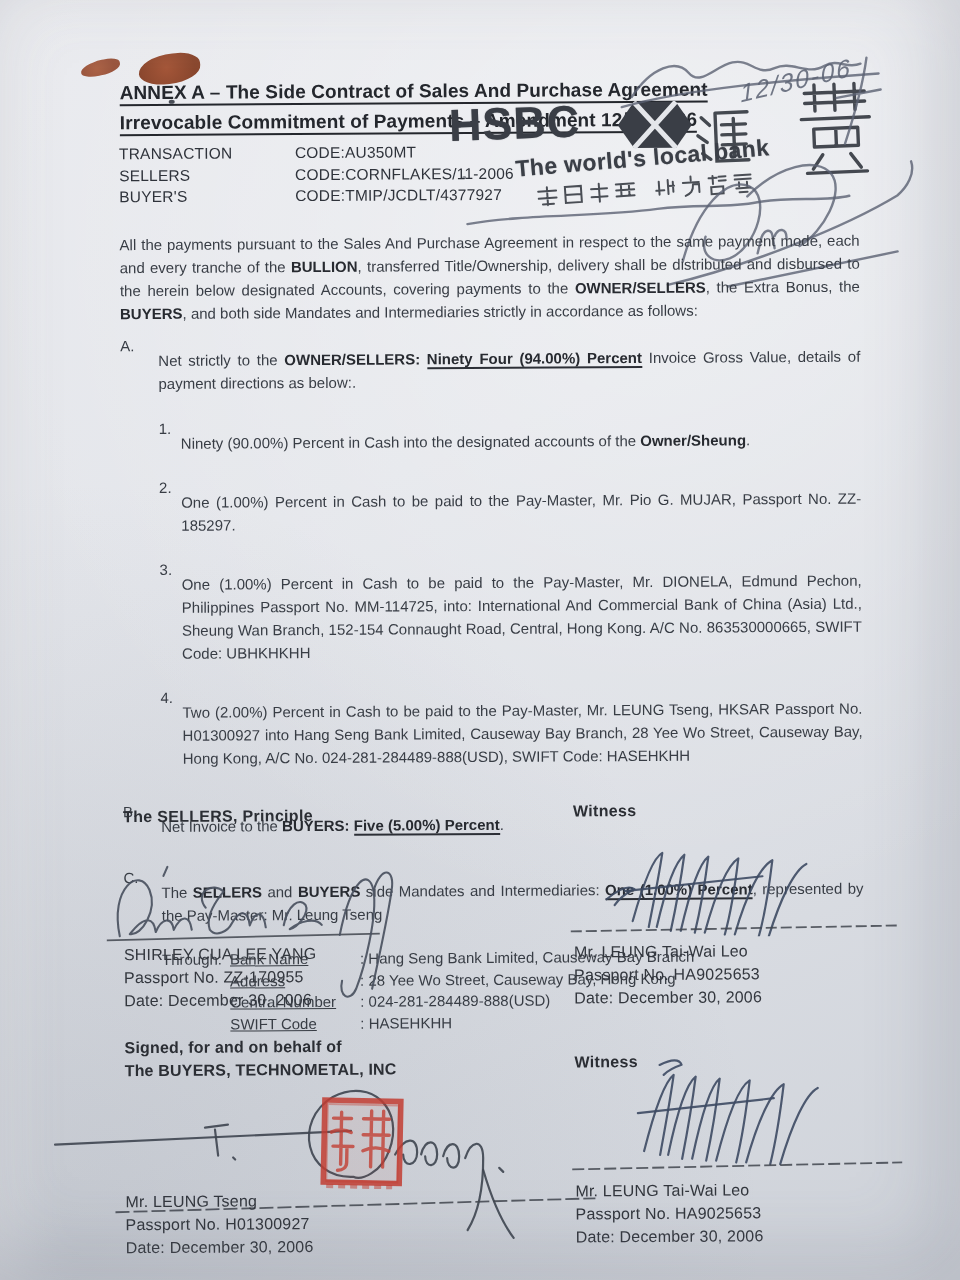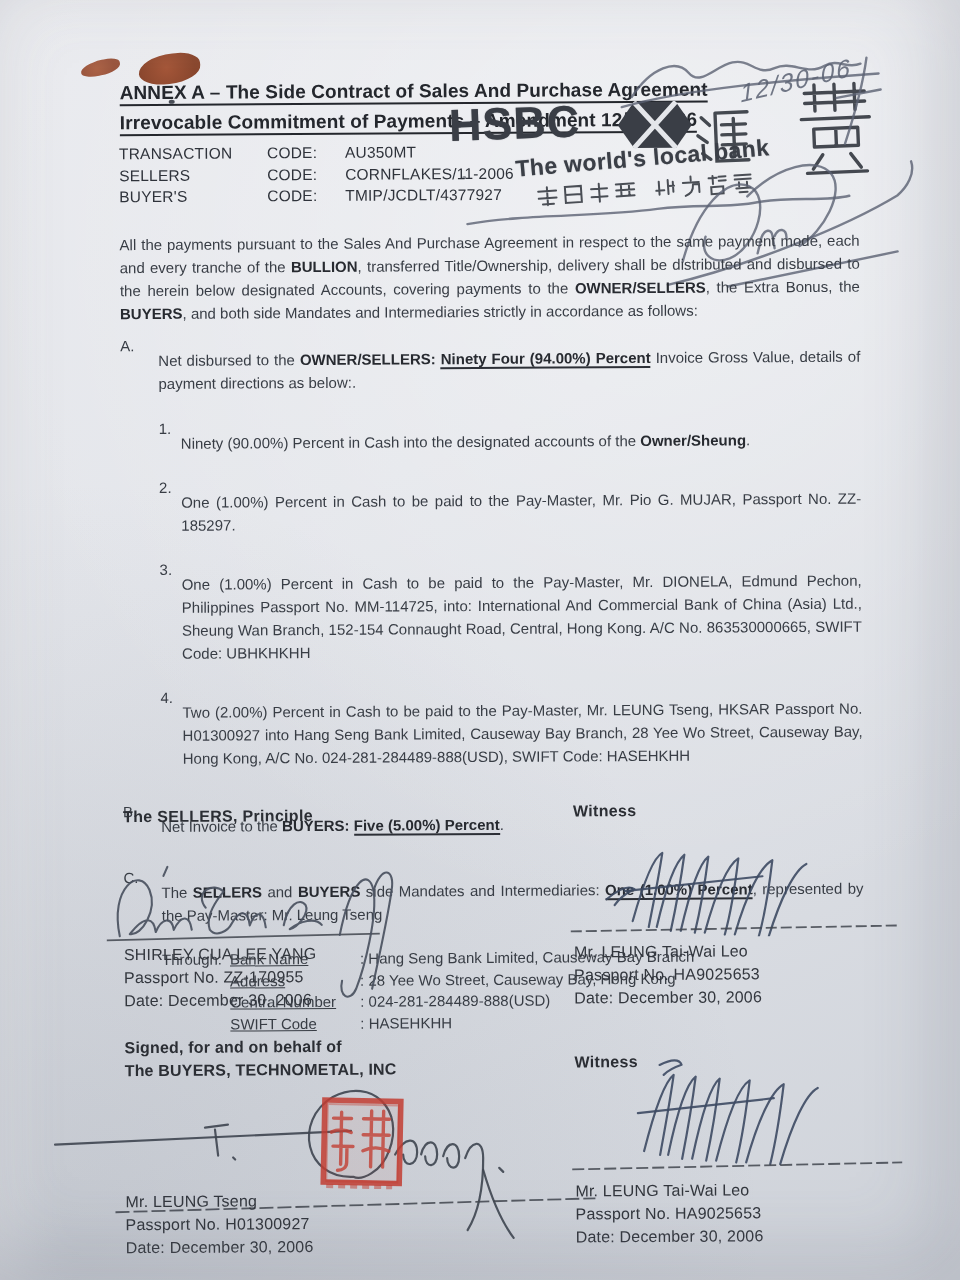--- a/index.html
+++ b/index.html
@@ -22,21 +22,21 @@
   .s2{left:465px;top:176px;width:4px;height:3px;opacity:.6;}
   
   .title{position:absolute;left:123px;font-size:19px;font-weight:700;color:#24272d;letter-spacing:.1px;white-space:nowrap;}
   .t1{top:80px;}
   .t2{top:110px;}
   .tl{border-bottom:2.2px solid #24272d;padding-bottom:1px;}
   
   .codes{position:absolute;left:122px;top:141px;font-size:15.5px;color:#2f333b;letter-spacing:.2px;}
   .crow{display:flex;line-height:21.5px;}
   .c-label{width:148px;}
-  .c-key{width:78px;}
+  .c-key{width:78px;text-align:right;}
   
   .hsbc{position:absolute;left:0;top:0;width:960px;height:260px;pointer-events:none;}
   .hsbc-word{position:absolute;left:452px;top:98px;font-size:45px;font-weight:700;letter-spacing:1px;color:#3a3e46;transform:rotate(-1.6deg);text-shadow:0 0 1px rgba(58,62,70,.55);}
   .hsbc-hex{position:absolute;left:620px;top:102px;}
   .hsbc-cn{position:absolute;left:697px;top:78px;transform:rotate(-2deg);}
   .hsbc-tag{position:absolute;left:518px;top:146px;font-size:23px;font-weight:700;letter-spacing:.4px;color:#3b3f47;transform:rotate(-4.5deg);white-space:nowrap;text-shadow:0 0 1px rgba(59,63,71,.5);}
   .hsbc-tag-cn{position:absolute;left:540px;top:178px;transform:rotate(-3.5deg);}
   .lgstroke{stroke:#3b3f47;stroke-width:3.4;fill:none;stroke-linecap:round;opacity:.95;}
   .lgstroke2{stroke:#3c4048;stroke-width:2;fill:none;stroke-linecap:round;opacity:.92;}
   
@@ -148,21 +148,21 @@
     <path class="penstroke" d="M300,250 L470,216"></path>
     <path class="penstroke" d="M40,186 C100,176 170,180 230,172 C270,167 300,172 330,166 C360,160 400,166 422,160" opacity=".55"></path>
   </svg>
   <span class="pen-date">12/30-06</span>
 
   <div class="bodytext">
     <p class="para intro"><span>All the payments pursuant to the Sales And Purchase Agreement in respect to the same payment mode, each and every tranche of the </span><span class="fb">BULLION</span><span>, transferred Title/Ownership, delivery shall be distributed and disbursed to the herein below designated Accounts, covering payments to the </span><span class="fb">OWNER/SELLERS</span><span>, the Extra Bonus, the </span><span class="fb">BUYERS</span><span>, and both side Mandates and Intermediaries strictly in accordance as follows:</span></p>
 
     <div class="sec">
       <span class="sec-label">A.</span>
-      <p class="sec-text para"><span>Net disbursed to the </span><span class="fb">OWNER/SELLERS: </span><span class="fb fu">Ninety Four (94.00%) Percent</span><span> Invoice Gross Value, details of payment directions as below:.</span></p>
+      <p class="sec-text para"><span>Net strictly to the </span><span class="fb">OWNER/SELLERS: </span><span class="fb fu">Ninety Four (94.00%) Percent</span><span> Invoice Gross Value, details of payment directions as below:.</span></p>
     </div>
     <div class="item">
       <span class="item-num">1.</span>
       <p class="item-text para"><span>Ninety (90.00%) Percent in Cash into the designated accounts of the </span><span class="fb">Owner/Sheung</span><span>.</span></p>
     </div>
     <div class="item">
       <span class="item-num">2.</span>
       <p class="item-text para"><span>One (1.00%) Percent in Cash to be paid to the Pay-Master, Mr. Pio G. MUJAR, Passport No. ZZ-185297.</span></p>
     </div>
     <div class="item">

